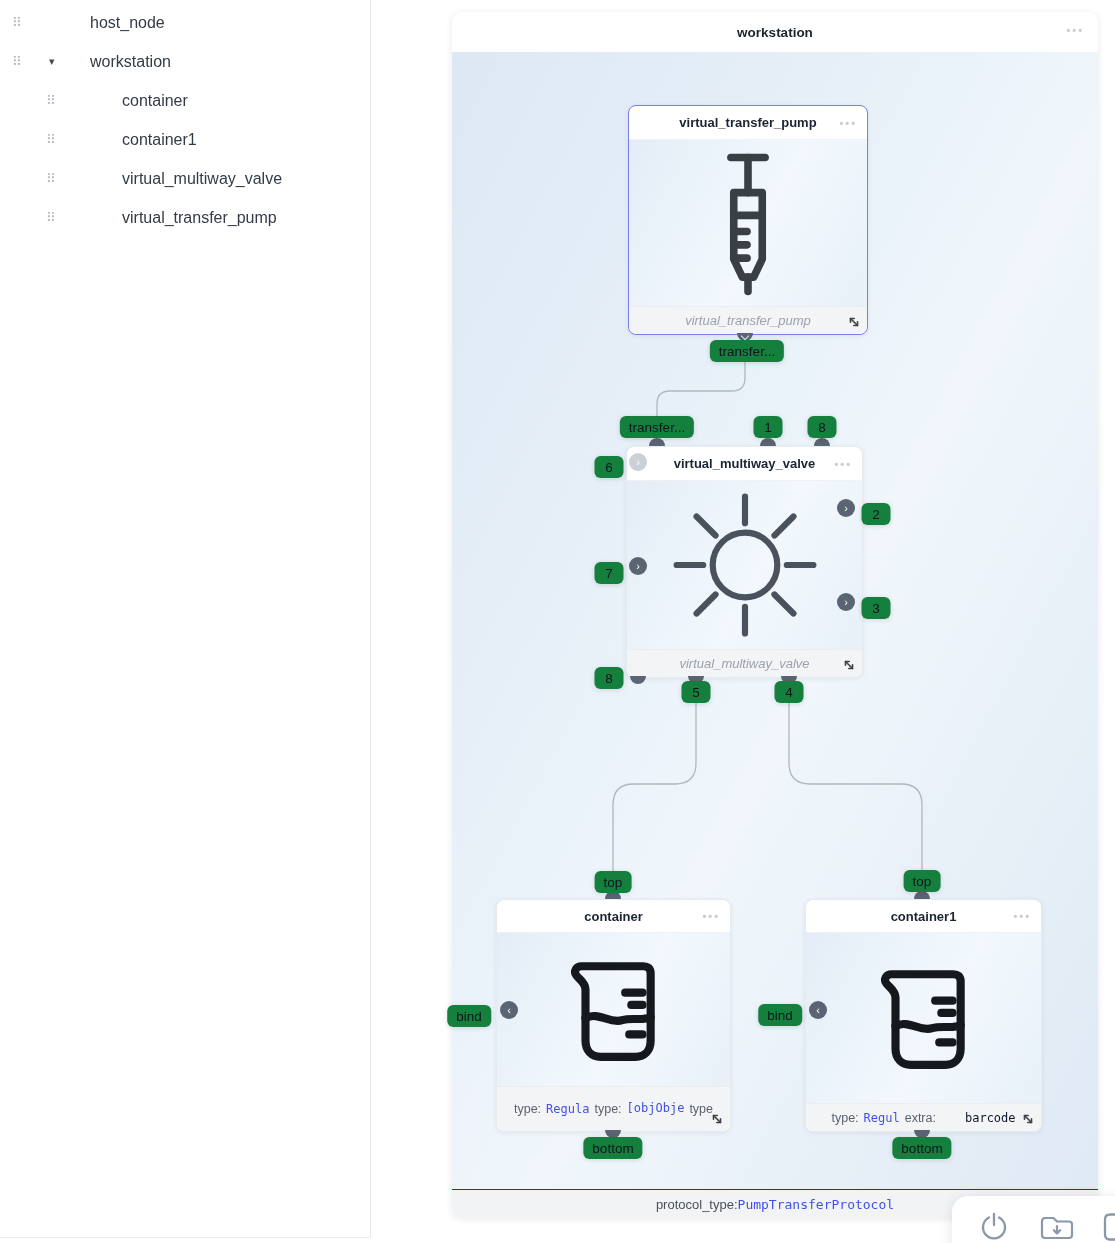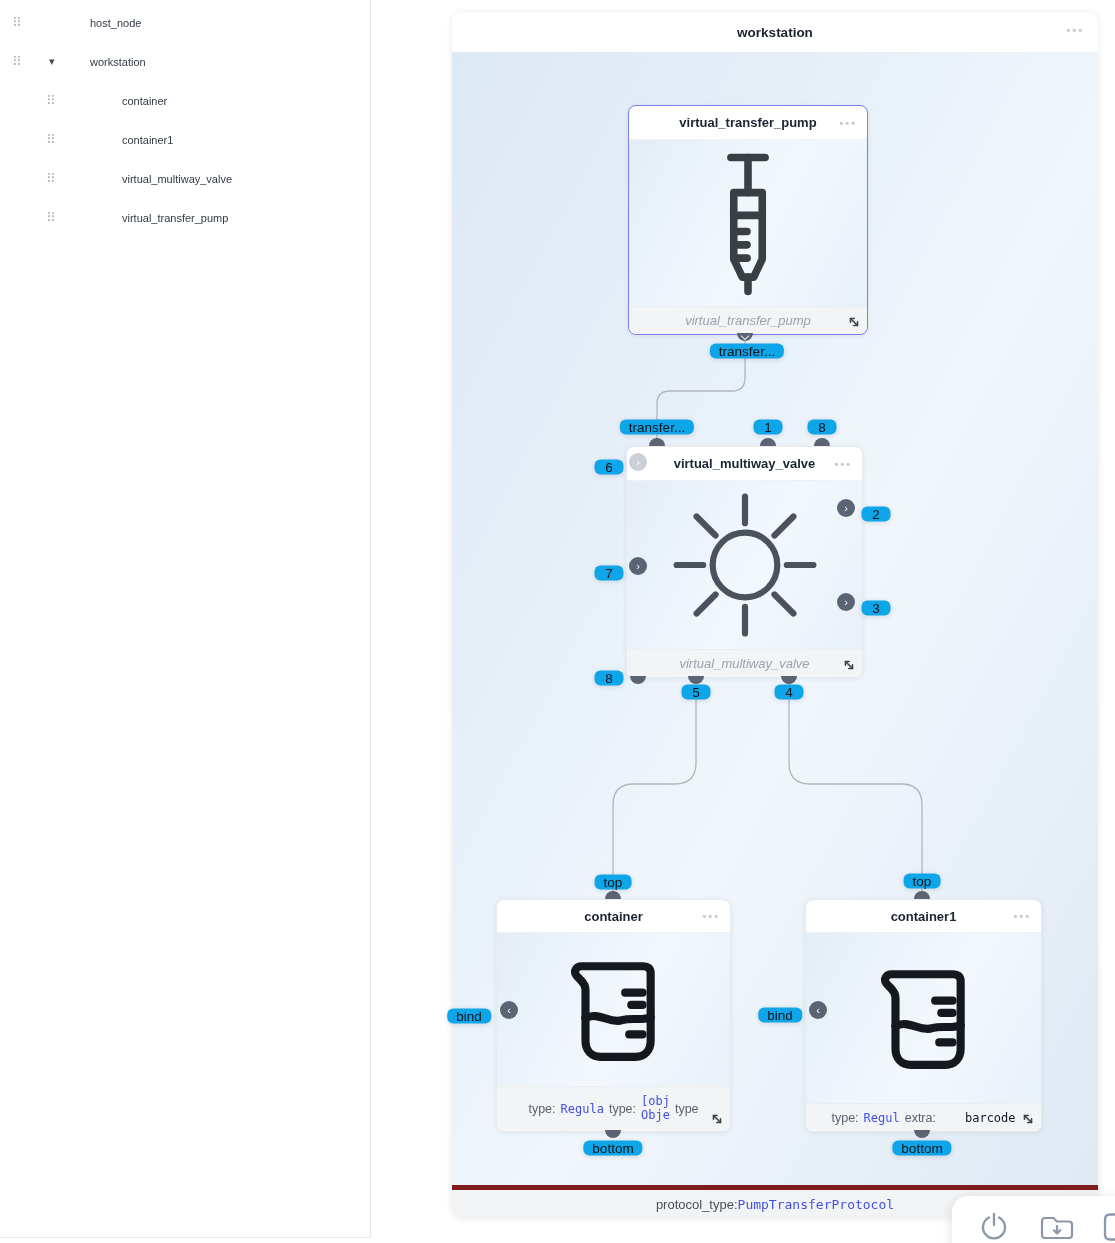--- a/index.html
+++ b/index.html
@@ -5,65 +5,65 @@
   html,body{margin:0;padding:0;width:1115px;height:1243px;overflow:hidden;background:#fff;
     font-family:"Liberation Sans","DejaVu Sans",sans-serif;}
   .stage{position:relative;width:1115px;height:1243px;overflow:hidden;}
 
   
   .sidebar{position:absolute;left:0;top:0;width:370px;height:1237px;background:#fff;
     border-right:1px solid #e5e7ea;border-bottom:1px solid #ebedef;z-index:5;}
   .tree-row{position:absolute;height:39px;display:flex;align-items:center;width:100%;cursor:pointer;}
   .grip{position:absolute;color:#b7bbc3;font-size:13px;line-height:1;user-select:none;}
   .caret{position:absolute;color:#454d59;font-size:11px;line-height:1;}
-  .tree-label{position:absolute;font-size:11px;color:#333b47;white-space:nowrap;}
+  .tree-label{position:absolute;font-size:16px;color:#333b47;white-space:nowrap;}
 
   
   .panel{position:absolute;left:452px;top:12px;width:646px;height:1206px;background:#fff;
     border-radius:10px;box-shadow:0 1px 7px rgba(25,35,55,.10);z-index:1;}
   .panel-header{position:absolute;top:0;left:0;right:0;height:40px;display:flex;align-items:center;
     justify-content:center;font-size:13.5px;font-weight:700;color:#1c2330;border-bottom:1px solid #eef0f3;}
   .panel-body{position:absolute;top:40px;left:0;right:0;bottom:28px;
     background:linear-gradient(118deg,#dce8f4 0%,#e9f1f9 38%,#f0f6fb 55%,#dfe9f4 100%);}
   .panel-footer{position:absolute;bottom:0;left:0;right:0;height:28px;background:#f2f3f5;
     border-radius:0 0 10px 10px;display:flex;align-items:center;justify-content:center;gap:0;
-    font-size:13px;color:#49505c;border-top:5px solid #7f1d1d;}
+    font-size:13px;color:#49505c;border-top:1px solid #7f1d1d;}
   .dots{color:#c6cad1;font-size:11px;letter-spacing:2px;font-weight:700;user-select:none;}
   .panel-header .dots{position:absolute;right:14px;top:12px;}
 
   
   .node{position:absolute;background:#fff;border:1px solid #e7eaee;border-radius:8px;
     box-shadow:0 1px 5px rgba(30,40,60,.08);display:flex;flex-direction:column;z-index:3;}
   .node.selected{border:1px solid #7a7ef2;}
   .node-header{height:33px;flex:0 0 33px;display:flex;align-items:center;justify-content:center;
     position:relative;font-size:13px;font-weight:700;color:#1b2433;border-bottom:1px solid #f0f1f4;}
   .node-header .dots{position:absolute;right:10px;}
   .node-body{flex:1;display:flex;align-items:center;justify-content:center;
     background:linear-gradient(118deg,#e4edf7 0%,#f2f8fd 55%,#e8f0f8 100%);}
   .node-footer{flex:0 0 27px;background:#f3f4f6;border-radius:0 0 8px 8px;display:flex;
     align-items:center;justify-content:center;font-size:13px;position:relative;border-top:1px solid #ebedf0;}
   .footer-name{font-style:italic;color:#9aa2ae;}
   .resize{position:absolute;right:6px;bottom:5px;}
   .fields{gap:5px;font-size:12.5px;color:#5a6270;}
   .mono{font-family:"DejaVu Sans Mono","Liberation Mono",monospace;font-size:12px;color:#4150e5;}
   .mono.dark{color:#0f172a;padding-left:24px;}
-  .extra2{display:flex;flex-direction:column;line-height:1.15;align-items:center;}
+  .extra2{display:flex;flex-direction:row;line-height:1.15;align-items:center;}
 
   
   .pc{position:absolute;width:18px;height:18px;border-radius:50%;background:#5b6472;color:#fff;
     z-index:4;transform:translate(-50%,-50%);display:flex;align-items:center;justify-content:center;
     font-size:11px;line-height:1;cursor:crosshair;}
   .pc.light{background:#cbd0d8;}
   .pd{position:absolute;width:16px;height:8px;background:#5b6472;z-index:4;cursor:crosshair;}
   .pd.up{border-radius:8px 8px 0 0;}
   .pd.down{border-radius:0 0 8px 8px;}
   .chev-down{position:absolute;left:5px;top:0px;width:5px;height:5px;border-right:1.5px solid #e8eaee;
     border-bottom:1.5px solid #e8eaee;transform:rotate(45deg);}
-  .pl{position:absolute;transform:translate(-50%,-50%);background:#0ea5e9;border-radius:6px;
-    box-shadow:0 1px 5px rgba(20,30,50,.14);height:15px;display:flex;align-items:center;
+  .pl{position:absolute;transform:translate(-50%,-50%);background:#15803d;border-radius:6px;
+    box-shadow:0 1px 5px rgba(20,30,50,.14);height:22px;display:flex;align-items:center;
     justify-content:center;padding:0 9px;font-size:13.5px;color:#10151d;z-index:5;white-space:nowrap;}
   .pl.sq{min-width:11px;}
 
   
   .wires{position:absolute;left:0;top:0;z-index:2;pointer-events:none;}
 
   
   .toolbar{position:absolute;left:952px;top:1196px;width:220px;height:70px;background:#fff;
     border-radius:16px;box-shadow:0 2px 12px rgba(25,35,55,.13);z-index:6;}
   .tb-icon{position:absolute;cursor:pointer;}

